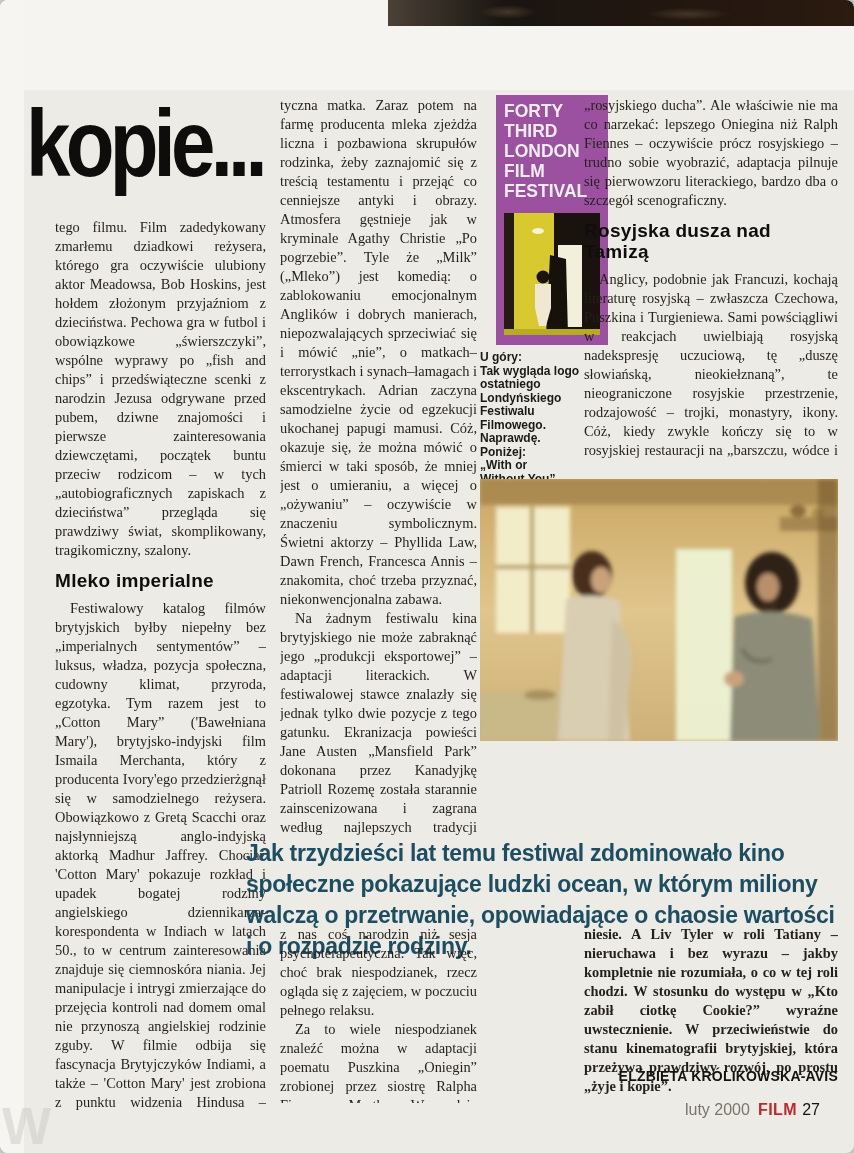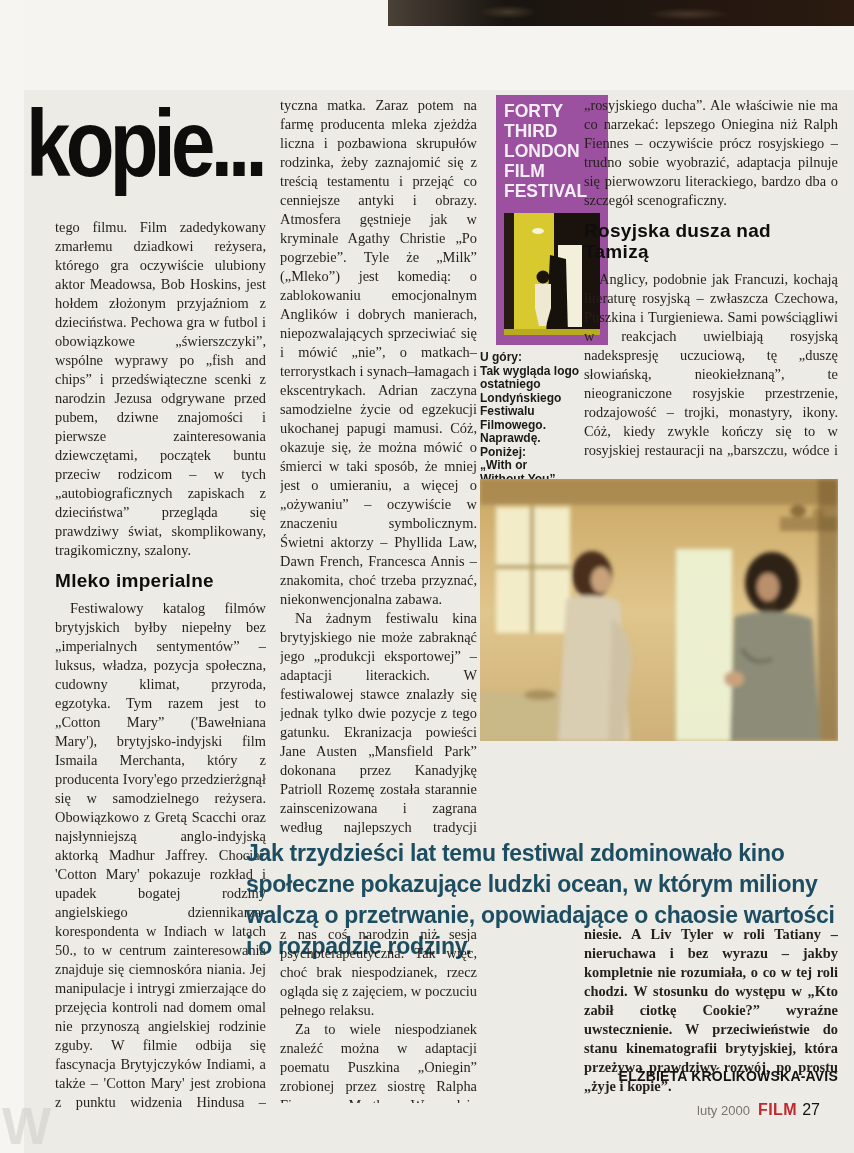--- a/index.html
+++ b/index.html
@@ -7,20 +7,21 @@
     background:#d8d6d1;
     font-family:"Liberation Serif", serif;
   }
   .page{
     position:relative;
     width:854px;height:1153px;
     margin:0 auto;
     background:#ecebe6;
     overflow:hidden;
     box-shadow:0 0 8px rgba(0,0,0,.3);
+    border-radius:8px;
   }
   .top-white{position:absolute;left:0;top:0;width:854px;height:90px;background:#f5f4f1;}
   .left-white{position:absolute;left:0;top:0;width:24px;height:1153px;background:#f6f5f2;}
   .top-dark{
     position:absolute;left:388px;top:0;width:466px;height:26px;
     background:
       radial-gradient(40px 10px at 120px 12px, rgba(120,100,70,.45), transparent 70%),
       radial-gradient(60px 9px at 300px 14px, rgba(130,110,80,.35), transparent 70%),
       linear-gradient(90deg,#4a4137,#1a1511 25%,#241710 70%,#2b1b10);
   }
@@ -88,21 +89,21 @@
   }
   .photo{
     position:absolute;left:480px;top:479px;width:358px;height:262px;
     overflow:hidden;background:#c9a96b;
   }
   .footer{
     position:absolute;left:600px;top:1101px;width:220px;
     text-align:right;font-family:"Liberation Sans", sans-serif;
     white-space:nowrap;
   }
-  .footer .issue{font-size:13px;color:#7a746c;margin-right:8px;margin-top:27px;}
+  .footer .issue{font-size:16px;color:#7a746c;margin-right:8px;margin-top:27px;}
   .footer .mag{font-size:16px;font-weight:bold;color:#c1272d;letter-spacing:.5px;margin-right:5px;}
   .footer .pnum{font-size:16px;font-weight:normal;color:#15130f;}
   .watermark{
     position:absolute;left:2px;top:1096px;
     font-family:"Liberation Sans", sans-serif;
     font-weight:bold;font-size:52px;color:#cfcdc6;opacity:.55;
   }
 </style>
 </head>
 <body>

